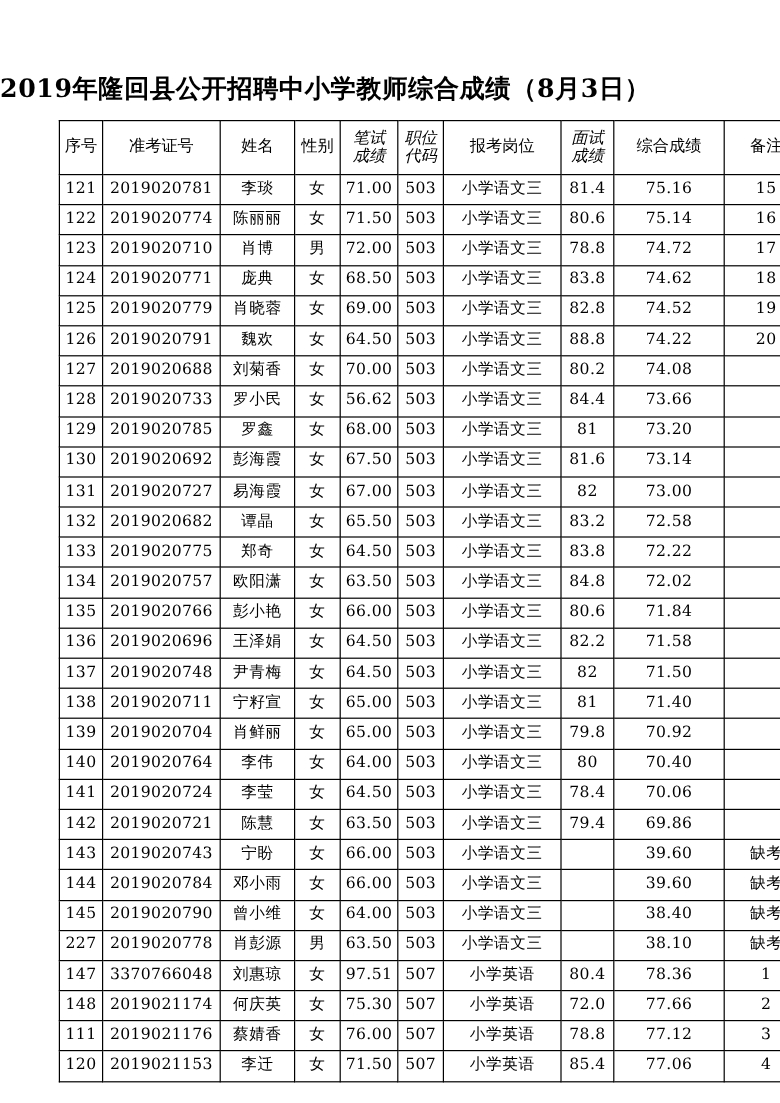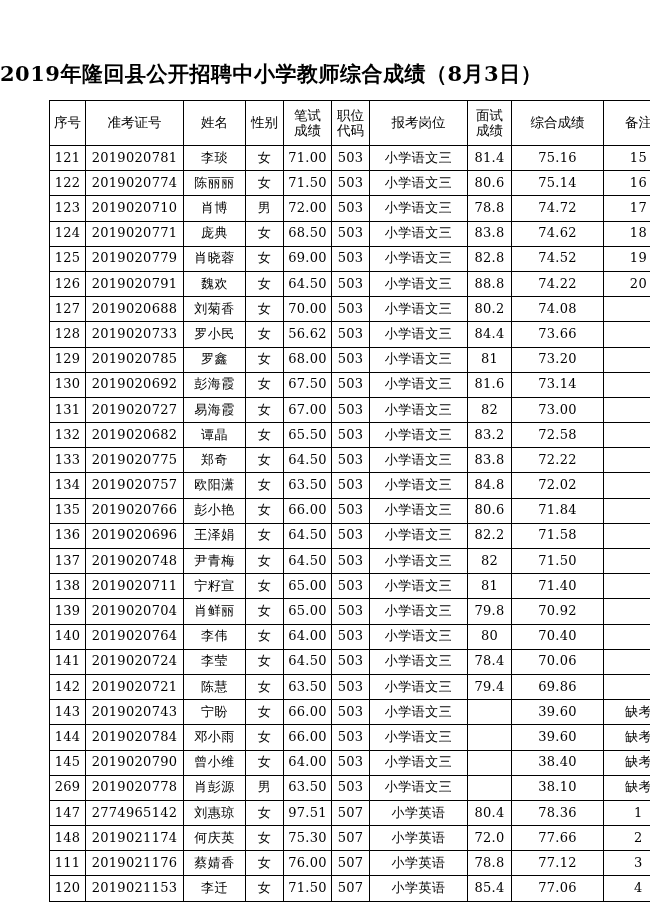--- a/index.html
+++ b/index.html
@@ -59,20 +59,21 @@
   table.score-table thead th {
     height: 44px;
     font-size: 13.5px;
   }
   table.score-table tbody td {
     height: 24.2px;
   }
   .hdr-two-line {
     display: block;
     line-height: 1.12;
+    font-style: italic;
   }
   
   col.c-seq      { width: 36px; }
   col.c-admit    { width: 98px; }
   col.c-name     { width: 62px; }
   col.c-gender   { width: 38px; }
   col.c-written  { width: 48px; }
   col.c-poscode  { width: 38px; }
   col.c-post     { width: 98px; }
   col.c-intv     { width: 44px; }
@@ -426,34 +427,34 @@
             <td class="cell-name">曾小维</td>
             <td class="cell-name">女</td>
             <td class="cell-num">64.00</td>
             <td class="cell-num">503</td>
             <td class="cell-name">小学语文三</td>
             <td class="cell-num"></td>
             <td class="cell-num">38.40</td>
             <td class="cell-name">缺考</td>
           </tr>
           <tr>
-            <td class="cell-num">269</td>
+            <td class="cell-num">227</td>
             <td class="cell-num">2019020778</td>
             <td class="cell-name">肖彭源</td>
             <td class="cell-name">男</td>
             <td class="cell-num">63.50</td>
             <td class="cell-num">503</td>
             <td class="cell-name">小学语文三</td>
             <td class="cell-num"></td>
             <td class="cell-num">38.10</td>
             <td class="cell-name">缺考</td>
           </tr>
           <tr>
             <td class="cell-num">147</td>
-            <td class="cell-num">2774965142</td>
+            <td class="cell-num">3370766048</td>
             <td class="cell-name">刘惠琼</td>
             <td class="cell-name">女</td>
             <td class="cell-num">97.51</td>
             <td class="cell-num">507</td>
             <td class="cell-name">小学英语</td>
             <td class="cell-num">80.4</td>
             <td class="cell-num">78.36</td>
             <td class="cell-name">1</td>
           </tr>
           <tr>

